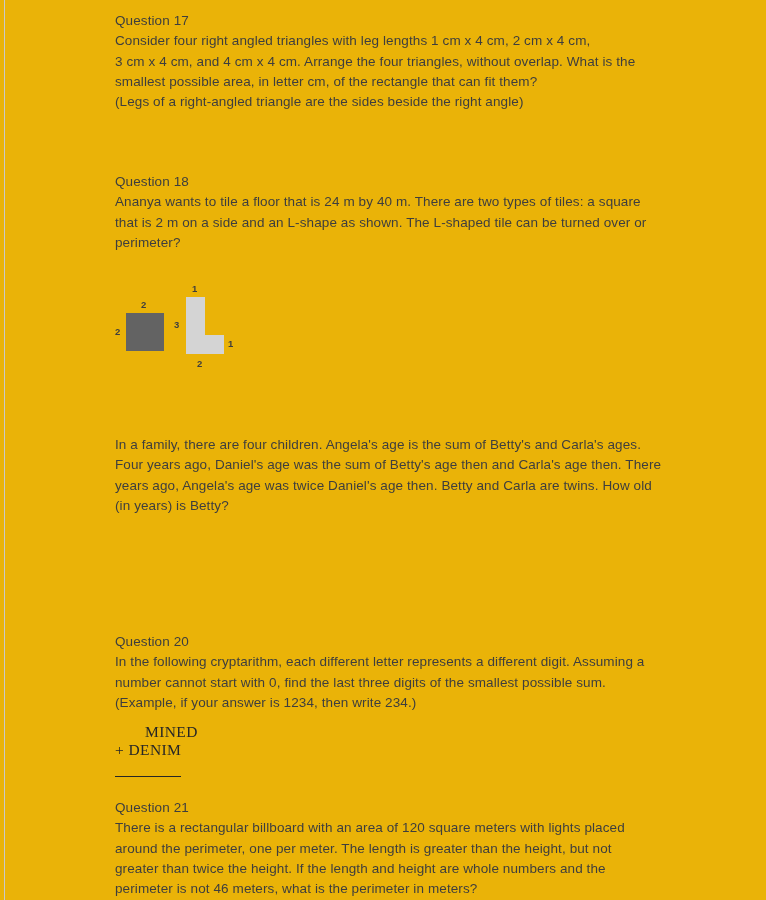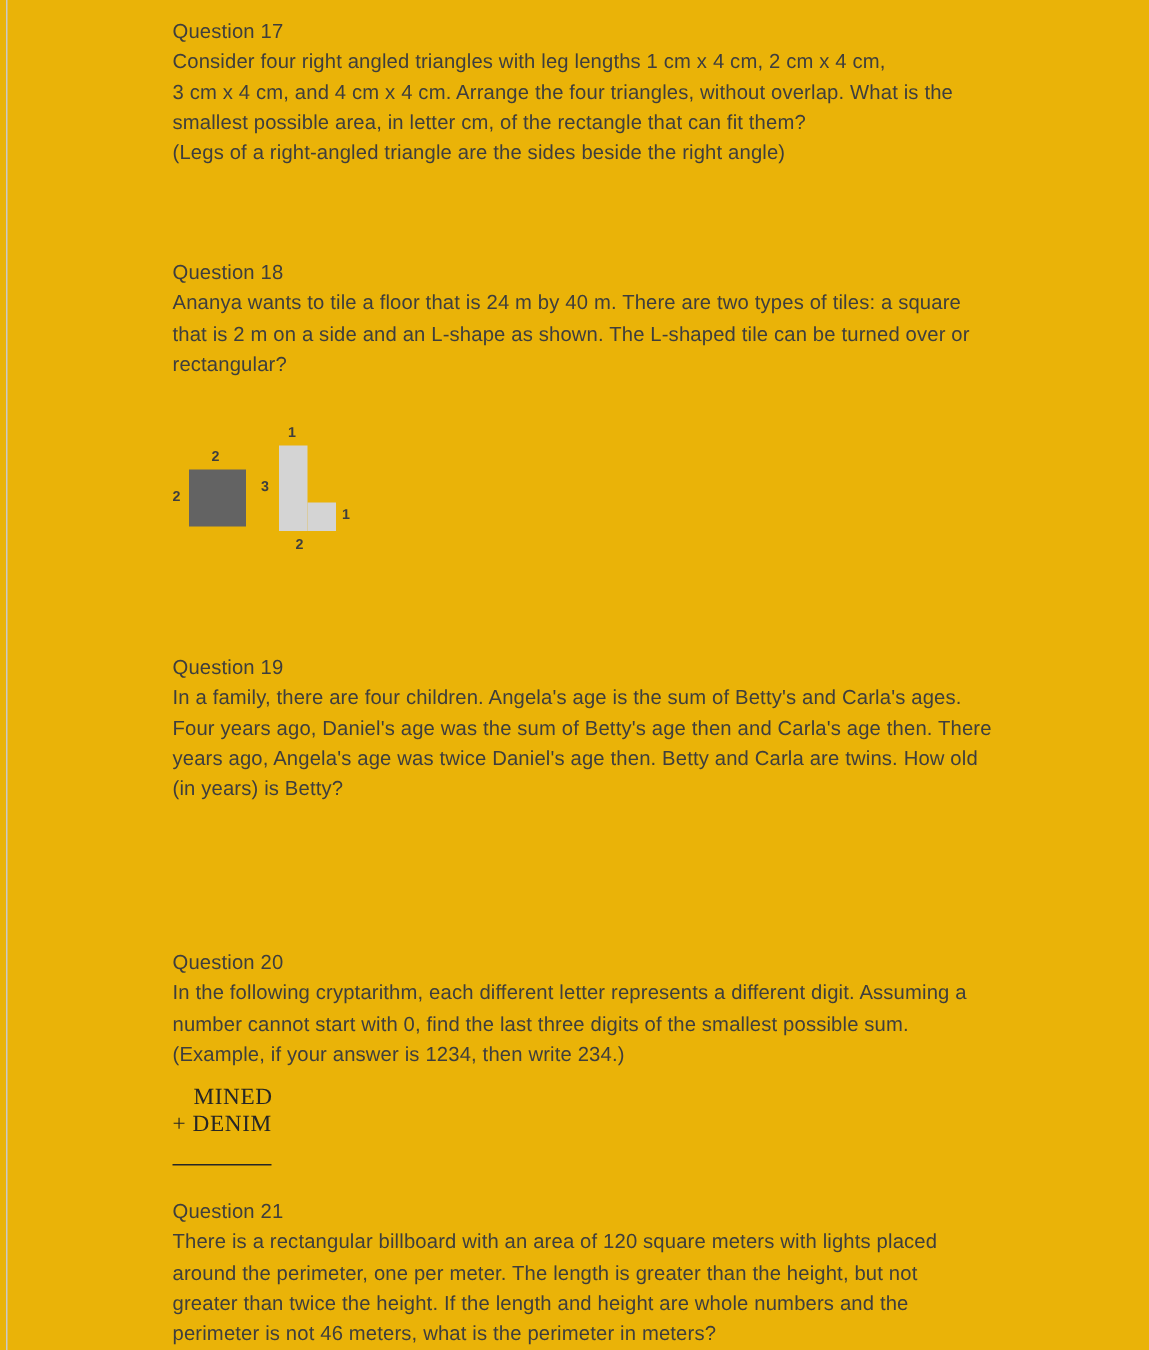--- a/index.html
+++ b/index.html
@@ -70,21 +70,21 @@
 
   
   .crypt {
     margin-top: 10px;
     font-family: "Liberation Serif", serif;
     font-size: 15.5px;
     line-height: 17.5px;
     color: #262626;
     letter-spacing: 0.4px;
   }
-  .crypt .addend1 { margin-left: 14px; white-space: pre; }
+  .crypt .addend1 { margin-left: 30px; white-space: pre; }
   .crypt .addend2 {
     display: inline-block;
     white-space: pre;
     border-bottom: 1px solid #262626;
     padding-bottom: 18px;
   }
 </style>
 </head>
 <body>
 
@@ -96,37 +96,36 @@
     <div class="line">Consider four right angled triangles with leg lengths 1 cm x 4 cm, 2 cm x 4 cm,</div>
     <div class="line">3 cm x 4 cm, and 4 cm x 4 cm. Arrange the four triangles, without overlap. What is the</div>
     <div class="line">smallest possible area, in letter cm, of the rectangle that can fit them?</div>
     <div class="line">(Legs of a right-angled triangle are the sides beside the right angle)</div>
   </div>
 
   <div class="qblock" style="top:172px">
     <div class="heading">Question 18</div>
     <div class="line">Ananya wants to tile a floor that is 24 m by 40 m. There are two types of tiles: a square</div>
     <div class="line">that is 2 m on a side and an L-shape as shown. The L-shaped tile can be turned over or</div>
-    <div class="line">rectangular?</div>
+    <div class="line">perimeter?</div>
   </div>
 
   <div class="figure">
     <div class="fig-label lbl-sq-top">2</div>
     <div class="fig-label lbl-sq-left">2</div>
     <div class="sq-tile"></div>
     <div class="fig-label lbl-l-top">1</div>
     <div class="fig-label lbl-l-left">3</div>
     <div class="l-vert"></div>
     <div class="l-horiz"></div>
     <div class="fig-label lbl-l-right">1</div>
     <div class="fig-label lbl-l-bottom">2</div>
   </div>
 
   <div class="qblock" style="top:435px">
-    <div class="heading">Question 19</div>
     <div class="line">In a family, there are four children. Angela's age is the sum of Betty's and Carla's ages.</div>
     <div class="line">Four years ago, Daniel's age was the sum of Betty's age then and Carla's age then. There</div>
     <div class="line">years ago, Angela's age was twice Daniel's age then. Betty and Carla are twins. How old</div>
     <div class="line">(in years) is Betty?</div>
   </div>
 
   <div class="qblock" style="top:632px">
     <div class="heading">Question 20</div>
     <div class="line">In the following cryptarithm, each different letter represents a different digit. Assuming a</div>
     <div class="line">number cannot start with 0, find the last three digits of the smallest possible sum.</div>

